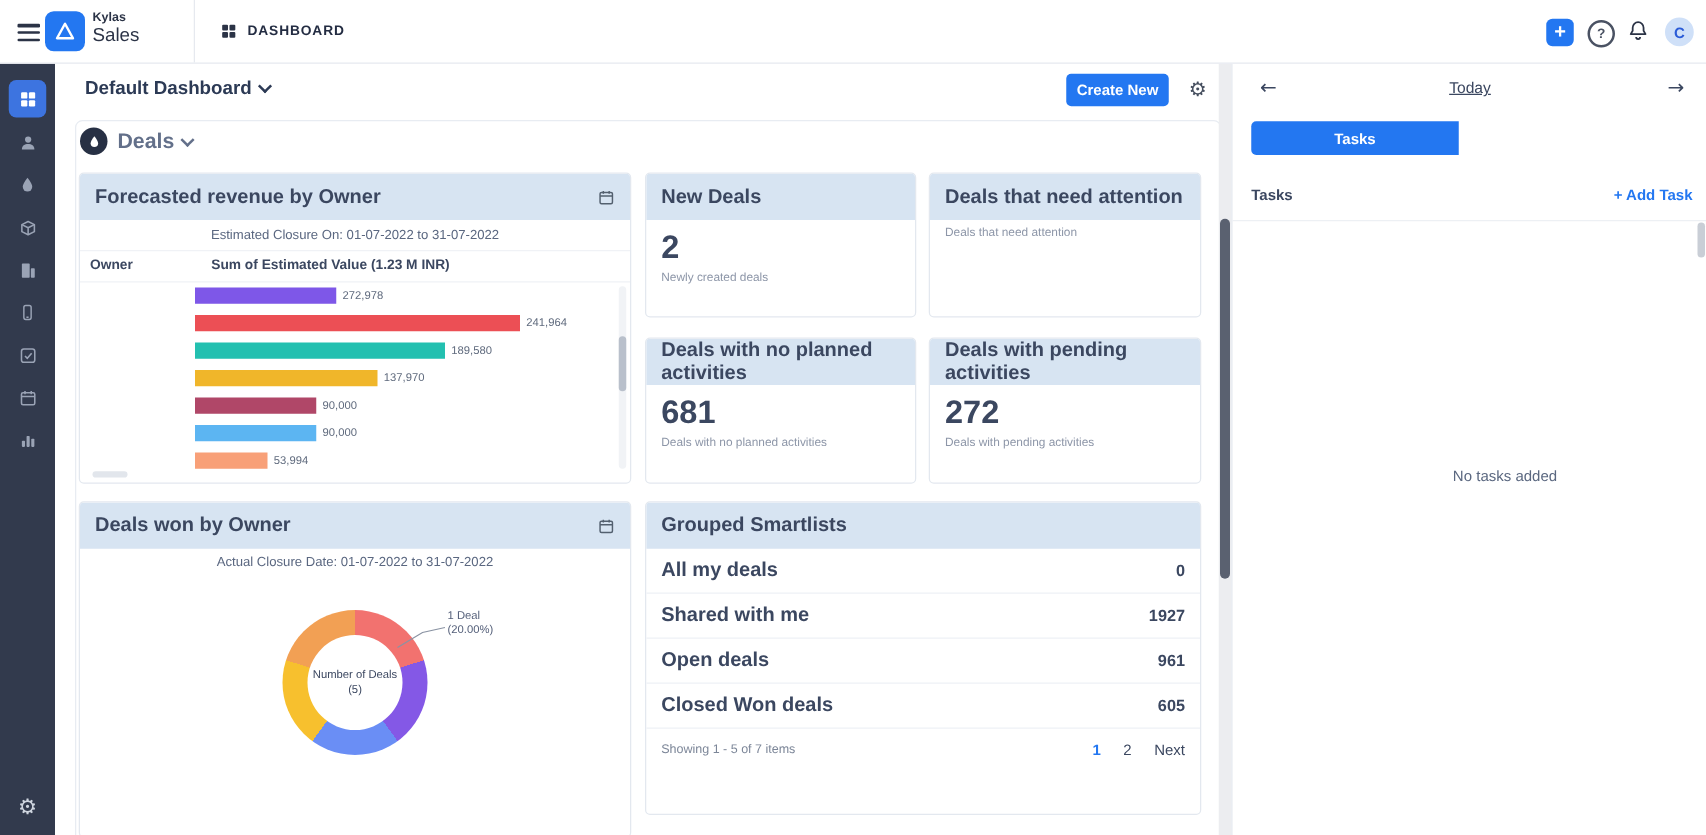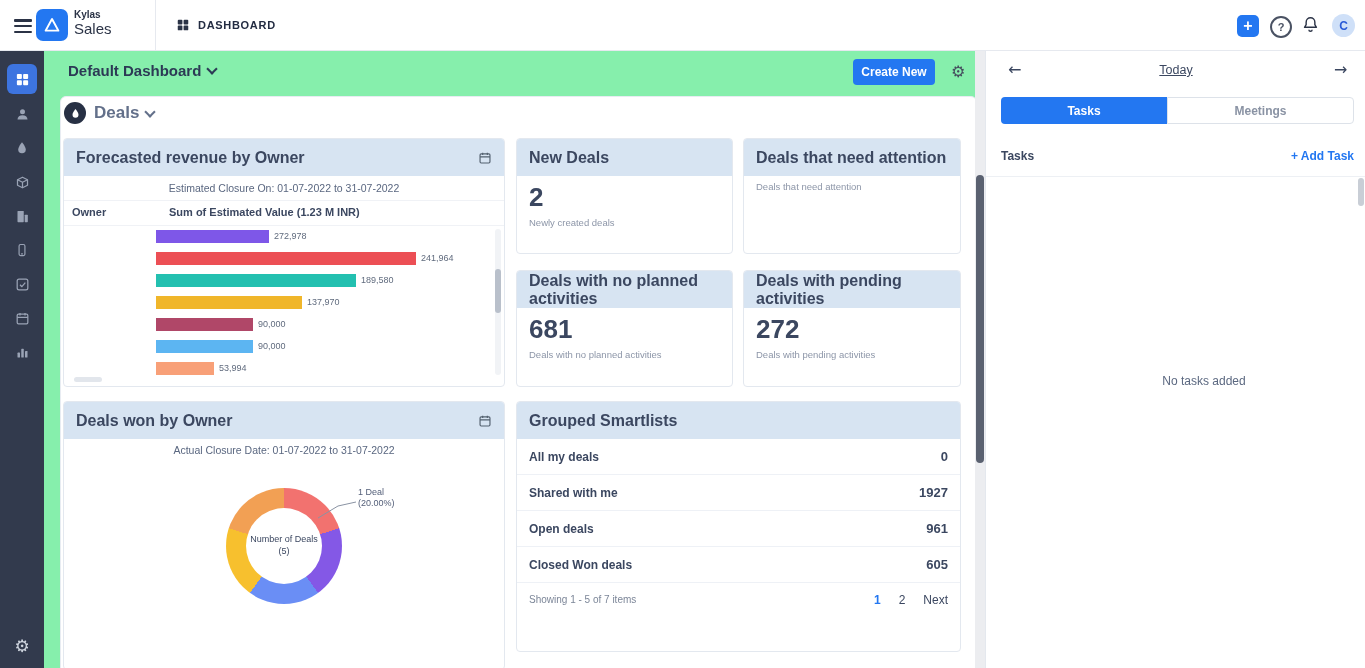--- a/index.html
+++ b/index.html
@@ -1,16 +1,16 @@
 <!DOCTYPE html>
 <html><head>
 <meta charset="utf-8">
 <style>
   html,body{margin:0;padding:0;background:#dfe3ea;}
-  .screen{position:relative;width:1365px;height:668px;background:#86efac;overflow:hidden;
+  .screen{position:relative;width:1365px;height:668px;background:#ffffff;overflow:hidden;
           font-family:"Liberation Sans","DejaVu Sans",sans-serif;-webkit-font-smoothing:antialiased;}
   .abs{position:absolute;}
 
   
   .topbar{position:absolute;left:0;top:0;width:1365px;height:50px;background:#fff;border-bottom:1px solid #e6e9ef;z-index:6;}
   .hamburger i{display:block;width:18px;height:2.5px;background:#2b3346;margin:3.2px 0;border-radius:1px;}
   .logo{width:32px;height:32px;border-radius:7px;background:#2377f1;display:flex;align-items:center;justify-content:center;}
   .brand-top{font-size:10px;color:#2b3346;font-weight:600;line-height:11px;}
   .brand-bottom{font-size:15px;color:#2b3346;line-height:17px;}
   .vdiv{position:absolute;top:0;width:1px;height:50px;background:#e6e9ef;}
@@ -62,21 +62,21 @@
   .vscroll-thumb{position:absolute;left:0;top:40px;width:6px;height:44px;background:#b9c0cb;border-radius:3px;}
   .hscroll-thumb{position:absolute;left:10px;bottom:4px;width:28px;height:5px;background:#e2e6ec;border-radius:3px;}
 
   .donut{position:absolute;border-radius:50%;}
   .donut::after{content:"";position:absolute;inset:20px;background:#fff;border-radius:50%;}
   .donut-center{position:absolute;text-align:center;font-size:9px;color:#3b4760;line-height:12px;z-index:3;}
   .annot{position:absolute;font-size:9px;color:#55607a;line-height:11px;z-index:3;}
 
   .sl-row{position:relative;height:36px;display:flex;align-items:center;justify-content:space-between;padding:0 12px;
           border-bottom:1px solid #eef1f6;box-sizing:border-box;}
-  .sl-label{font-size:12px;font-weight:700;color:#3b4760;}
+  .sl-label{font-size:16px;font-weight:700;color:#3b4760;}
   .sl-value{font-size:13px;font-weight:600;color:#3b4760;}
   .sl-footer{position:relative;height:33px;display:flex;align-items:center;justify-content:space-between;padding:0 12px;box-sizing:border-box;}
   .sl-showing{font-size:10px;color:#7c8698;}
   .pag{display:flex;align-items:center;gap:18px;font-size:12px;color:#3b4760;}
   .pag .cur{color:#2377f1;font-weight:700;}
 
   
   .main-sb-track{position:absolute;left:975px;top:50px;width:10px;height:618px;background:#ecedf0;z-index:4;}
   .main-sb-thumb{position:absolute;left:1px;top:125px;width:8px;height:288px;background:#5a6170;border-radius:4px;}
   .rp-sb-thumb{position:absolute;left:1358px;top:178px;width:6px;height:28px;background:#c9ced6;border-radius:3px;z-index:6;}
@@ -372,21 +372,20 @@
   <div class="main-sb-track">
     <div class="main-sb-thumb"></div>
   </div>
 
   <div class="right-panel">
     <span class="arrow" style="left:22px;top:12px;">←</span>
     <span class="today" style="left:150px;top:13px;width:80px;">Today</span>
     <span class="arrow" style="left:348px;top:12px;">→</span>
 
     <div class="tab active" style="left:15px;top:47px;width:166px;">Tasks</div>
-    <div class="tab inactive" style="left:181px;top:47px;width:187px;">Meetings</div>
 
     <span class="tasks-heading" style="left:15px;top:99px;">Tasks</span>
     <span class="add-task" style="left:268px;top:99px;width:100px;">+ Add Task</span>
     <div class="rp-divider" style="left:0;top:126px;width:380px;"></div>
 
     <div class="empty-msg" style="left:0;top:324px;width:372px;">No tasks added</div>
   </div>
   <div class="rp-sb-thumb"></div>
 
 </div>

